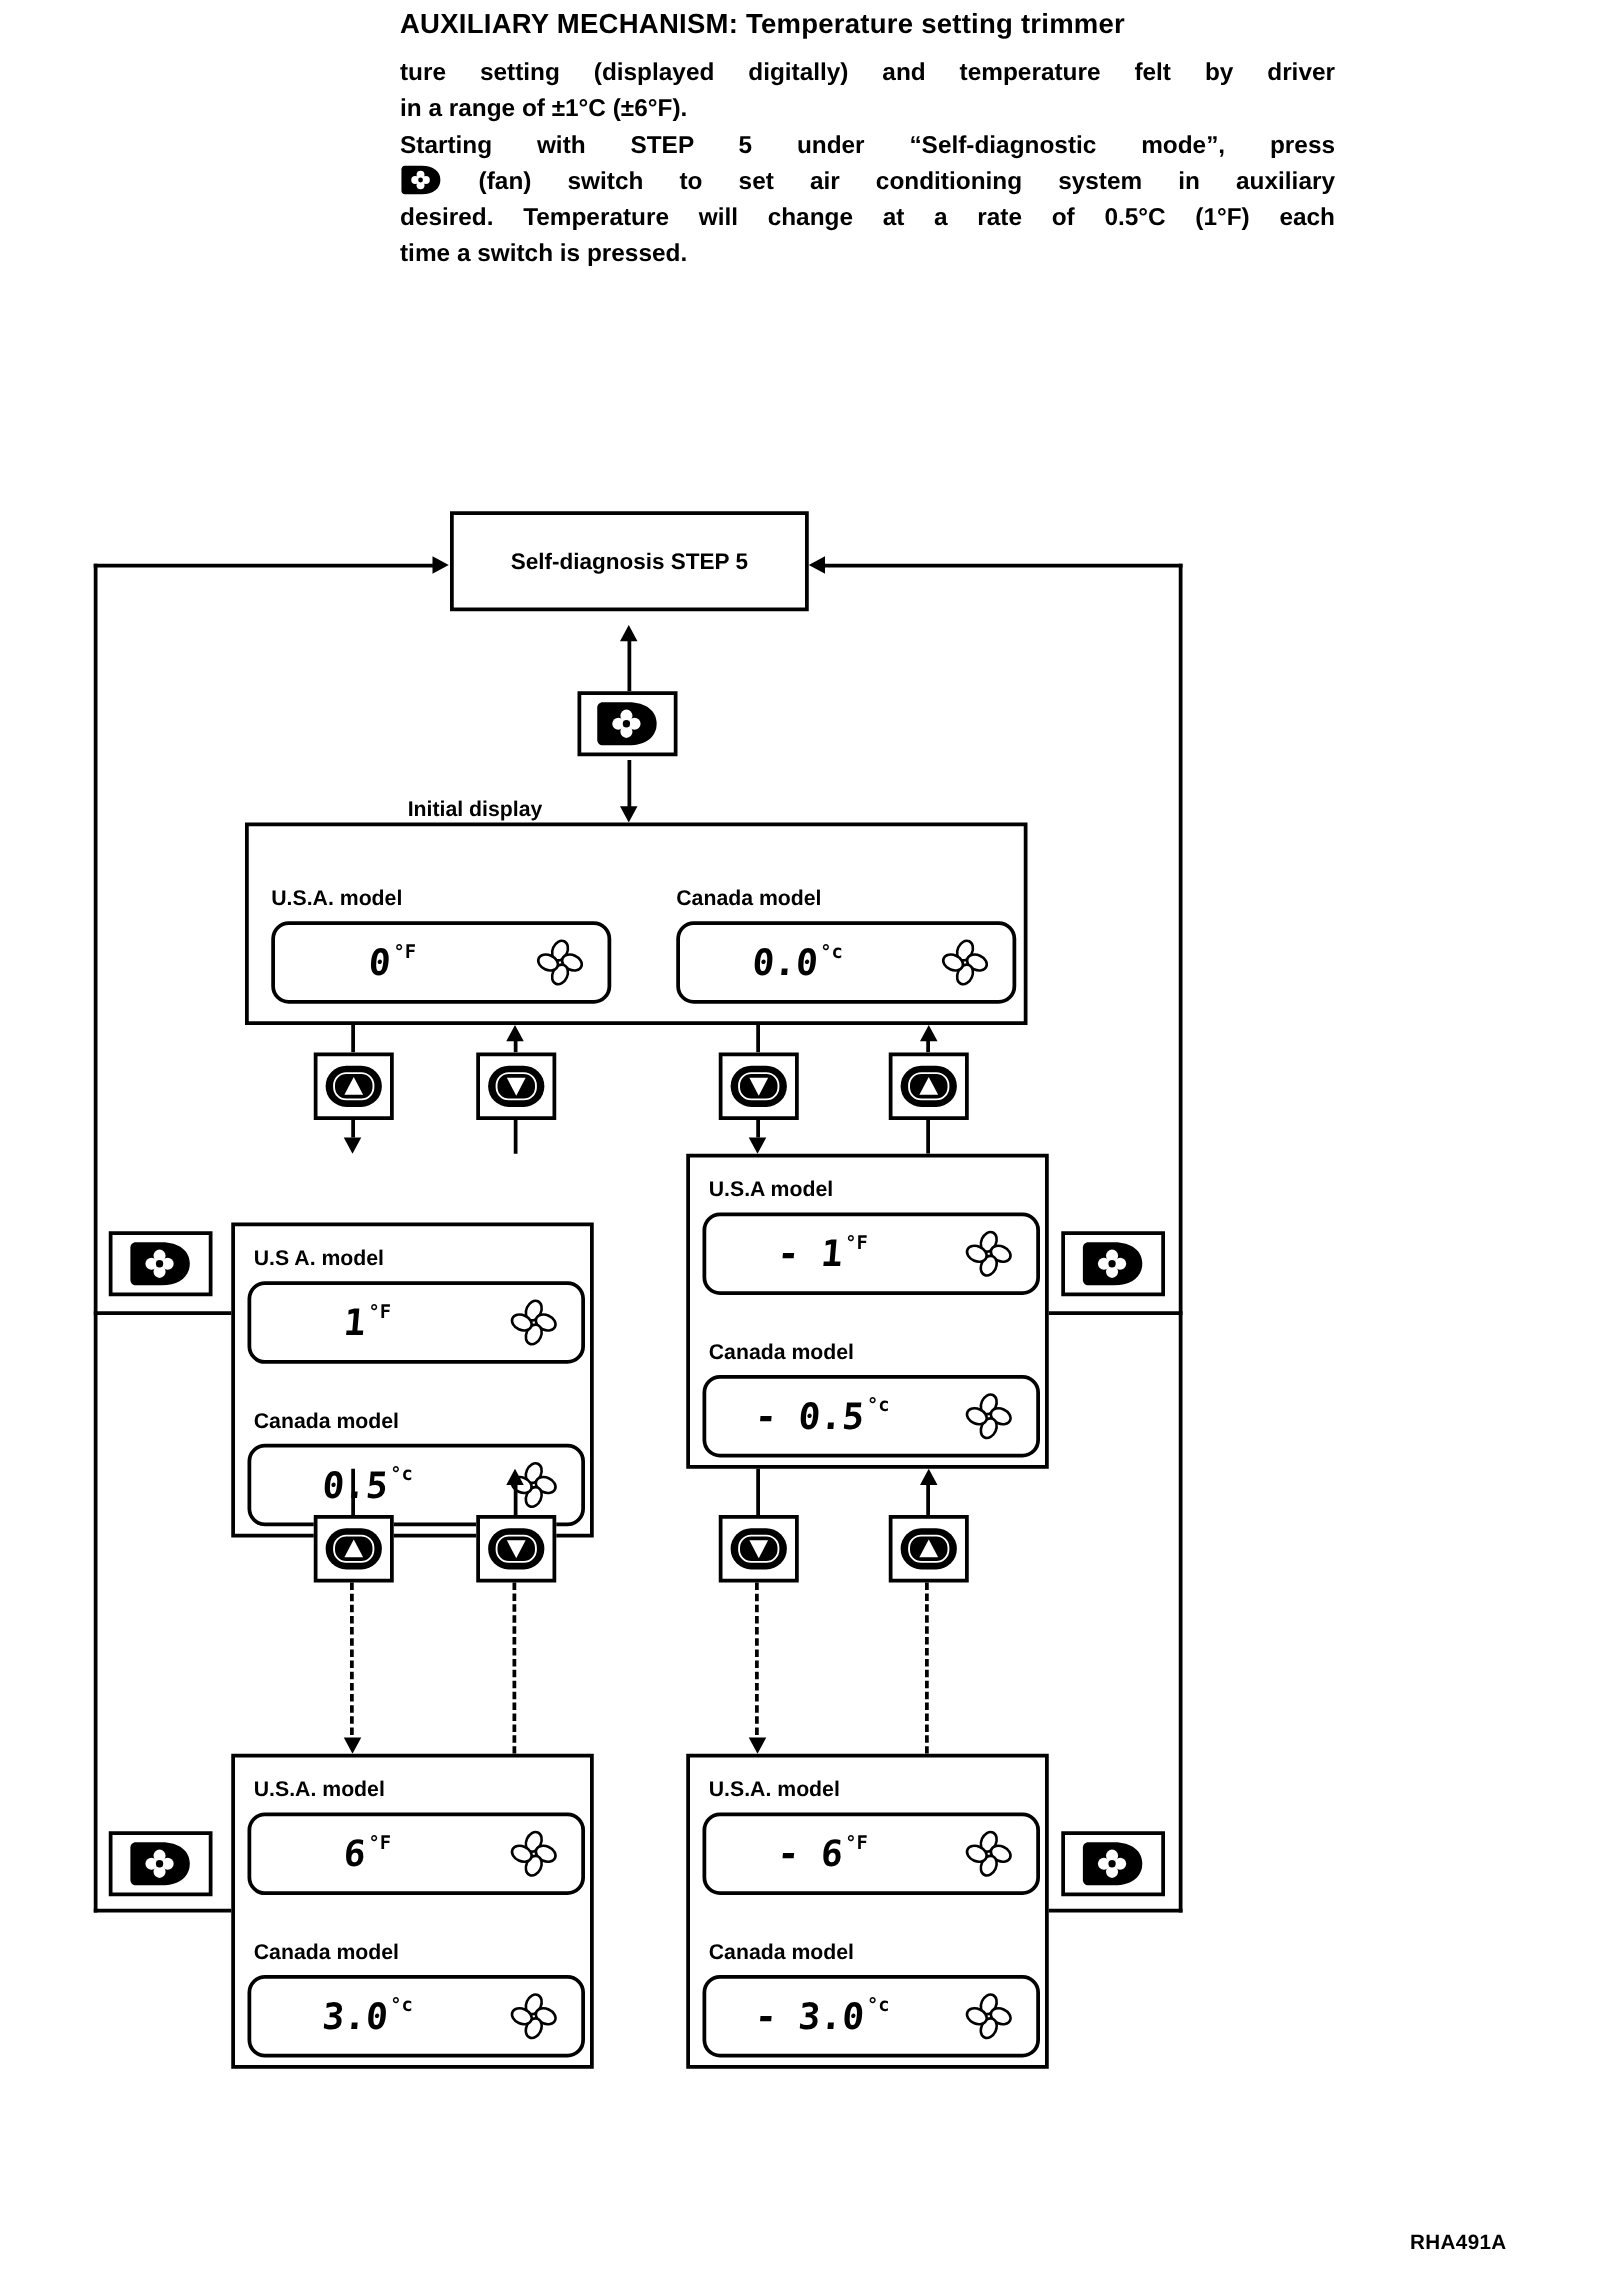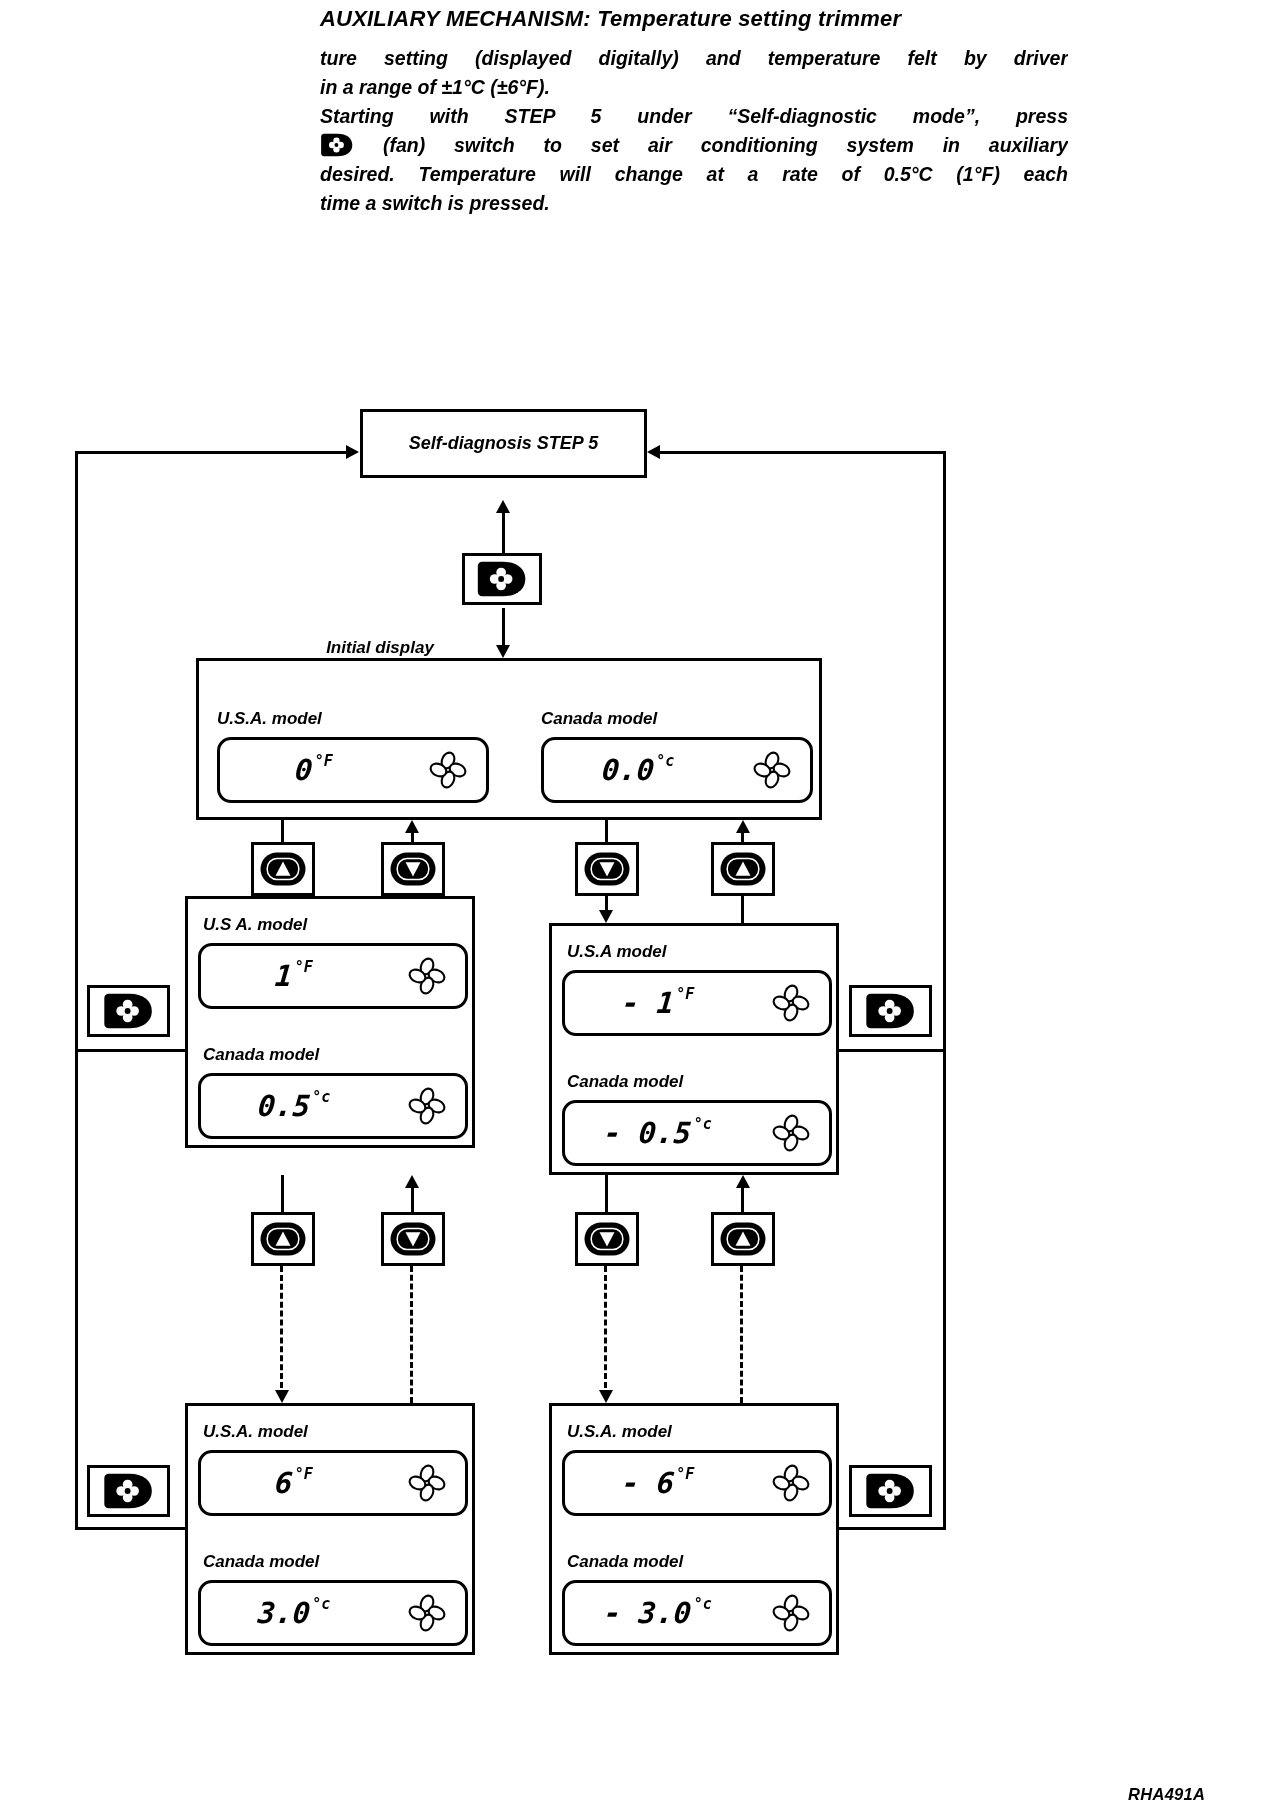--- a/index.html
+++ b/index.html
@@ -1,18 +1,18 @@
 <!DOCTYPE html>
 <html><head>
 <meta charset="utf-8">
 <style>
   html,body{margin:0;padding:0;background:#e8e8e4;}
   .page{
     position:relative;width:1280px;height:1816px;background:#ffffff;
-    font-family:"Liberation Sans",sans-serif;color:#000;overflow:hidden;font-style:italic;
+    font-family:"Liberation Sans",sans-serif;color:#000;overflow:hidden;
   }
   
   .title{position:absolute;left:320px;top:6px;width:760px;font-size:22px;font-weight:700;letter-spacing:.2px;}
   .para{position:absolute;left:320px;top:44px;width:748px;font-size:19.5px;font-weight:700;line-height:29px;}
   .pl{height:29px;white-space:nowrap;}
   .just{text-align:justify;text-align-last:justify;white-space:normal;height:29px;overflow:hidden;}
   .ic{display:inline-block;vertical-align:-6px;}
   .ic-fan-inline{width:34px;height:26px;}
   .ic-btn-inline{width:42px;height:27px;vertical-align:-7px;}
   
@@ -61,21 +61,21 @@
     <div class="pl">time a switch is pressed.</div>
   </div>
 
   <div class="hl" style="left:75px;top:451px;width:273px;"></div>
   <div class="ah ah-right" style="left:346px;top:445px;"></div>
   <div class="hl" style="left:659px;top:451px;width:287px;"></div>
   <div class="ah ah-left" style="left:647px;top:445px;"></div>
   <div class="vl" style="left:75px;top:451px;height:1079px;"></div>
   <div class="vl" style="left:943px;top:451px;height:1079px;"></div>
 
-  <div class="box step5" style="left:360px;top:409px;width:287px;height:69px;">
+  <div class="box step5" style="left:360px;top:409px;width:287px;height:80px;">
     <span>Self-diagnosis STEP 5</span>
   </div>
 
   <div class="ah ah-up" style="left:496px;top:500px;"></div>
   <div class="vl" style="left:502px;top:512px;height:41px;"></div>
   <div class="switchbox" style="left:462px;top:553px;width:80px;height:52px;">
     <span class="fan-face">
         <svg viewBox="0 0 60 44" xmlns="http://www.w3.org/2000/svg">
           <path d="M7 2 H31 C47 2 57 10 57 22 C57 34 47 42 31 42 H7 C4.2 42 2 39.8 2 37 V7 C2 4.2 4.2 2 7 2 Z" fill="#000"></path>
           <circle cx="29" cy="14.5" r="5.6" fill="#fff"></circle>
@@ -171,21 +171,21 @@
       </span>
     </div>
 
   <div class="vl" style="left:281px;top:896px;height:14px;"></div>
   <div class="ah ah-down" style="left:275px;top:910px;"></div>
   <div class="vl" style="left:411px;top:896px;height:27px;"></div>
   <div class="vl" style="left:605px;top:896px;height:14px;"></div>
   <div class="ah ah-down" style="left:599px;top:910px;"></div>
   <div class="vl" style="left:741px;top:896px;height:27px;"></div>
 
-  <div class="box" style="left:185px;top:896px;width:290px;height:252px;">
+  <div class="box" style="left:185px;top:978px;width:290px;height:252px;">
     <div class="model-label" style="left:15px;top:16px;">U.S A. model</div>
     <div class="lcd" style="left:10px;top:44px;width:270px;height:66px;">
       <span class="seg">
           <span class="seg-val">1</span>
           <span class="seg-unit">°F</span>
         </span>
       <span class="fan-glyph">
           <svg viewBox="0 0 44 44" xmlns="http://www.w3.org/2000/svg">
             <g fill="#fff" stroke="#000" stroke-width="2.3">
               <ellipse cx="22" cy="11.5" rx="6.5" ry="9" transform="rotate(24 22 11.5)"></ellipse>

